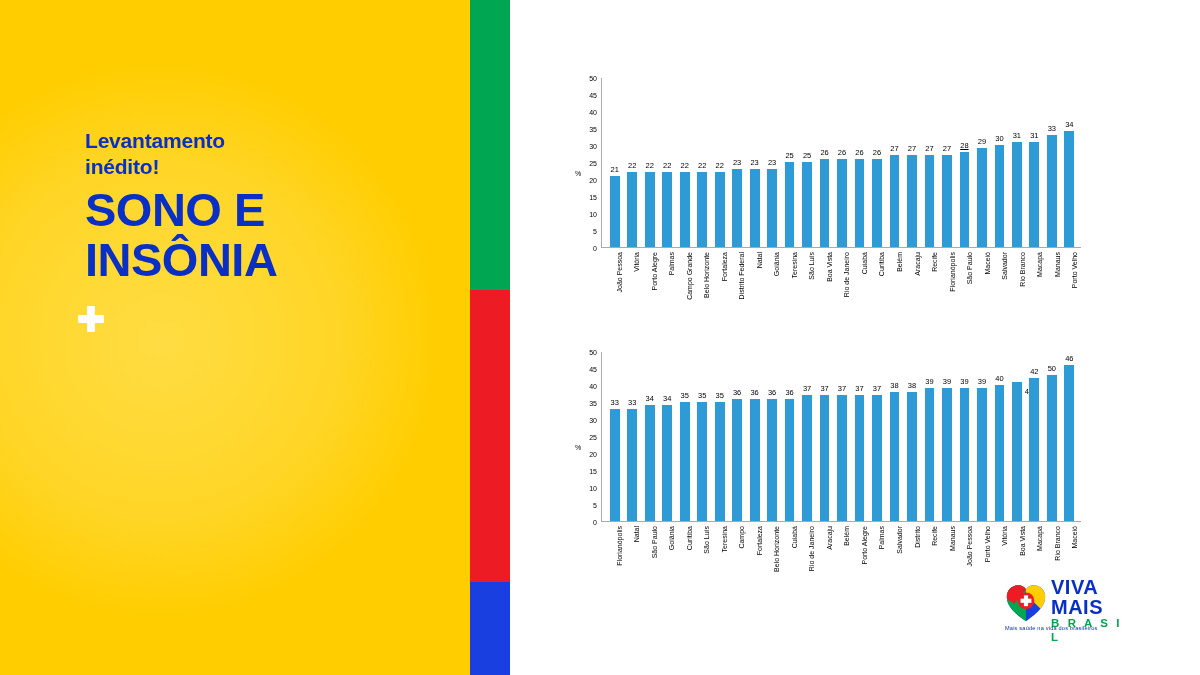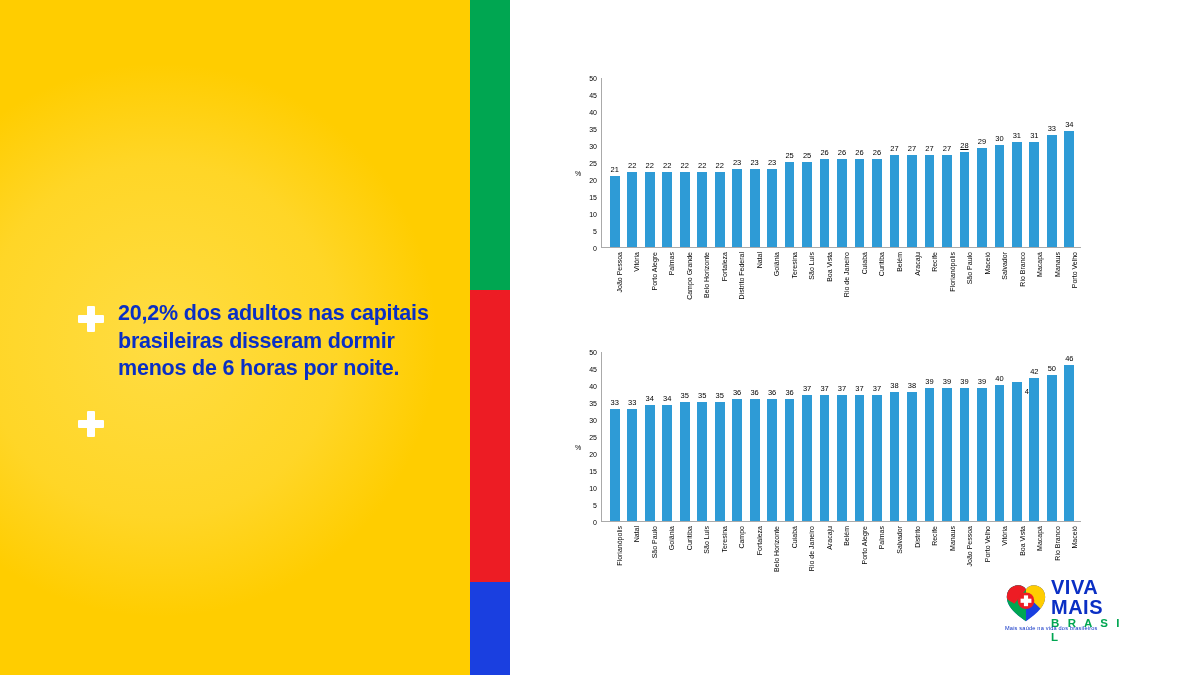--- a/index.html
+++ b/index.html
@@ -214,26 +214,28 @@
   .logo-tag { position: absolute; left: 0; top: 47px; color: #0A2FC4; font-size: 5.6px; letter-spacing: 0.2px; white-space: nowrap; }
 </style>
 </head>
 <body>
 
 <div id="page">
 
   <div class="yellow-panel">
     <div class="glow"></div>
 
+    <div class="headline-block">
+      <div class="kicker">Levantamento
+inédito!</div>
+      <div class="big-title">SONO E
+INSÔNIA</div>
+    </div>
 
     <div class="bullets">
-      <div class="bullet">
-        <span class="plus-icon"></span>
-        <span class="bullet-text">20,2% dos adultos nas capitais brasileiras disseram dormir menos de 6 horas por noite.</span>
-      </div>
       <div class="bullet">
         <span class="plus-icon"></span>
       </div>
     </div>
   </div>
 
   <div class="stripe">
     <div class="seg seg-green"></div>
     <div class="seg seg-red"></div>
     <div class="seg seg-blue"></div>

